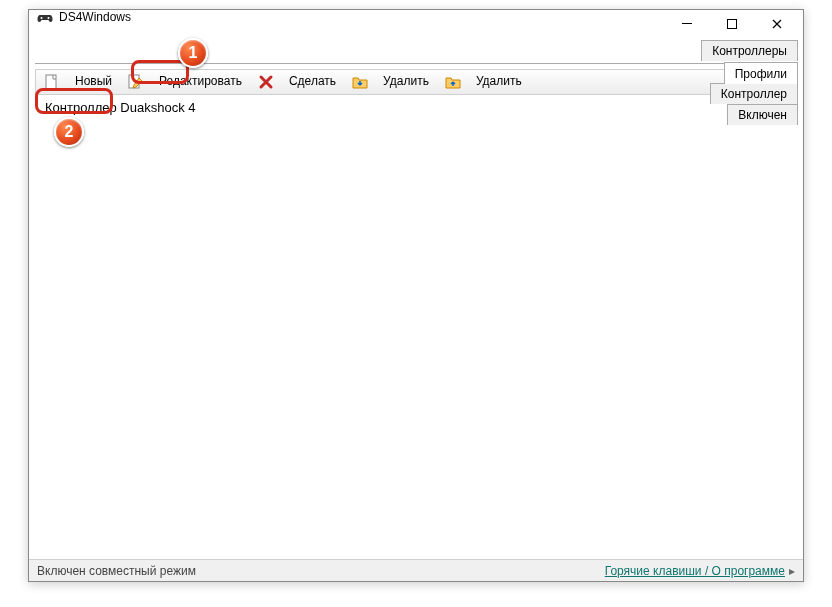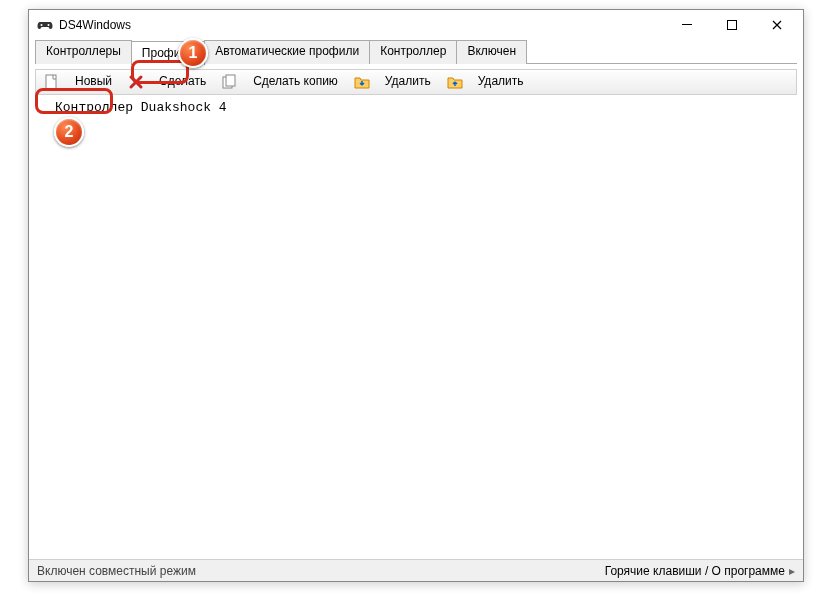--- a/index.html
+++ b/index.html
@@ -20,43 +20,45 @@
     height: 573px;
     border: 1px solid #888;
     background: #fff;
     box-shadow: 0 2px 10px rgba(0,0,0,0.2);
     display: flex;
     flex-direction: column;
   }
   .titlebar {
     height: 30px;
     display: flex;
-    align-items: center;
+    align-items: flex-start;
     padding: 0 4px 0 8px;
     background: #fff;
   }
   .titlebar-icon {
     width: 16px; height: 16px;
     margin-right: 6px;
     display: flex; align-items: center; justify-content: center;
   }
   .titlebar-title { flex: 1; font-size: 12px; color: #000; }
   .winbtns { display: flex; }
   .winbtn {
     width: 45px; height: 28px;
     display: flex; align-items: center; justify-content: center;
     cursor: pointer;
   }
 
   .tabs {
     display: flex;
+    align-items: flex-end;
     padding: 0 6px;
     height: 24px;
     position: relative;
     z-index: 1;
+    flex-direction: column;
   }
   .tab {
     padding: 3px 10px 3px 10px;
     border: 1px solid #aaa;
     border-bottom: none;
     background: #f0f0f0;
     margin-right: -1px;
     font-size: 12px;
     cursor: pointer;
     position: relative;
@@ -98,36 +100,35 @@
 
   .content {
     flex: 1;
     margin: 2px 6px 0 6px;
     background: #fff;
     overflow: auto;
     padding: 2px 4px;
   }
   .profile-row {
     font-size: 13px;
-    padding: 1px 16px;
-    font-family: Liberation Mono, monospace;
+    padding: 1px 6px;
   }
 
   .statusbar {
     height: 22px;
     background: #f0f0f0;
     border-top: 1px solid #d0d0d0;
     display: flex;
     align-items: center;
     padding: 0 8px;
     font-size: 12px;
     color: #444;
   }
   .statusbar .spacer { flex: 1; }
-  .statusbar a { color: #000000; cursor: pointer; }
+  .statusbar a { color: #0f766e; text-decoration: underline; cursor: pointer; }
   .statusbar .arrow { margin-left: 4px; color: #666; }
 
   
   .callout-box {
     position: absolute;
     border: 3px solid #d42a1c;
     border-radius: 8px;
     pointer-events: none;
     z-index: 50;
   }
@@ -173,52 +174,51 @@
         <svg width="10" height="10" viewBox="0 0 10 10">
             <path d="M1 1l8 8M9 1l-8 8" stroke="#000" stroke-width="1.2"></path>
           </svg>
       </div>
     </div>
   </div>
 
   <div class="tabs">
     <div class="tab">Контроллеры</div>
     <div class="tab active">Профили</div>
-    <div class="tab">Автоматические профили</div>
     <div class="tab">Контроллер</div>
     <div class="tab">Включен</div>
   </div>
   <div class="tabline"></div>
 
   <div class="toolbar">
     <div class="tbtn">
       <span class="ticon">
         <svg width="16" height="16" viewBox="0 0 16 16">
             <rect x="2" y="1" width="10" height="14" fill="#fff" stroke="#888"></rect>
             <path d="M9 1v4h3" fill="none" stroke="#888"></path>
           </svg>
       </span>
       <span>Новый</span>
     </div>
     <div class="tbtn">
       <span class="ticon">
         <svg width="16" height="16" viewBox="0 0 16 16">
+            <rect x="1" y="1" width="10" height="13" fill="#fff" stroke="#888"></rect>
+            <path d="M11 4l3 3-6 6-3 1 1-3z" fill="#fc6" stroke="#c80"></path>
+          </svg>
+      </span>
+      <span>Редактировать</span>
+    </div>
+    <div class="tbtn">
+      <span class="ticon">
+        <svg width="16" height="16" viewBox="0 0 16 16">
             <path d="M3 3l10 10M13 3L3 13" stroke="#c62828" stroke-width="3" stroke-linecap="round"></path>
           </svg>
       </span>
       <span>Сделать</span>
-    </div>
-    <div class="tbtn">
-      <span class="ticon">
-        <svg width="16" height="16" viewBox="0 0 16 16">
-            <rect x="1" y="3" width="9" height="11" fill="#fff" stroke="#888"></rect>
-            <rect x="4" y="1" width="9" height="11" fill="#fff" stroke="#888"></rect>
-          </svg>
-      </span>
-      <span>Сделать копию</span>
     </div>
     <div class="tbtn">
       <span class="ticon">
         <svg width="16" height="16" viewBox="0 0 16 16">
             <path d="M1 4h5l1 2h8v8H1z" fill="#fc6" stroke="#c80"></path>
             <path d="M8 7v4m0 0l-2-2m2 2l2-2" stroke="#06c" stroke-width="1.5" fill="none"></path>
           </svg>
       </span>
       <span>Удалить</span>
     </div>

